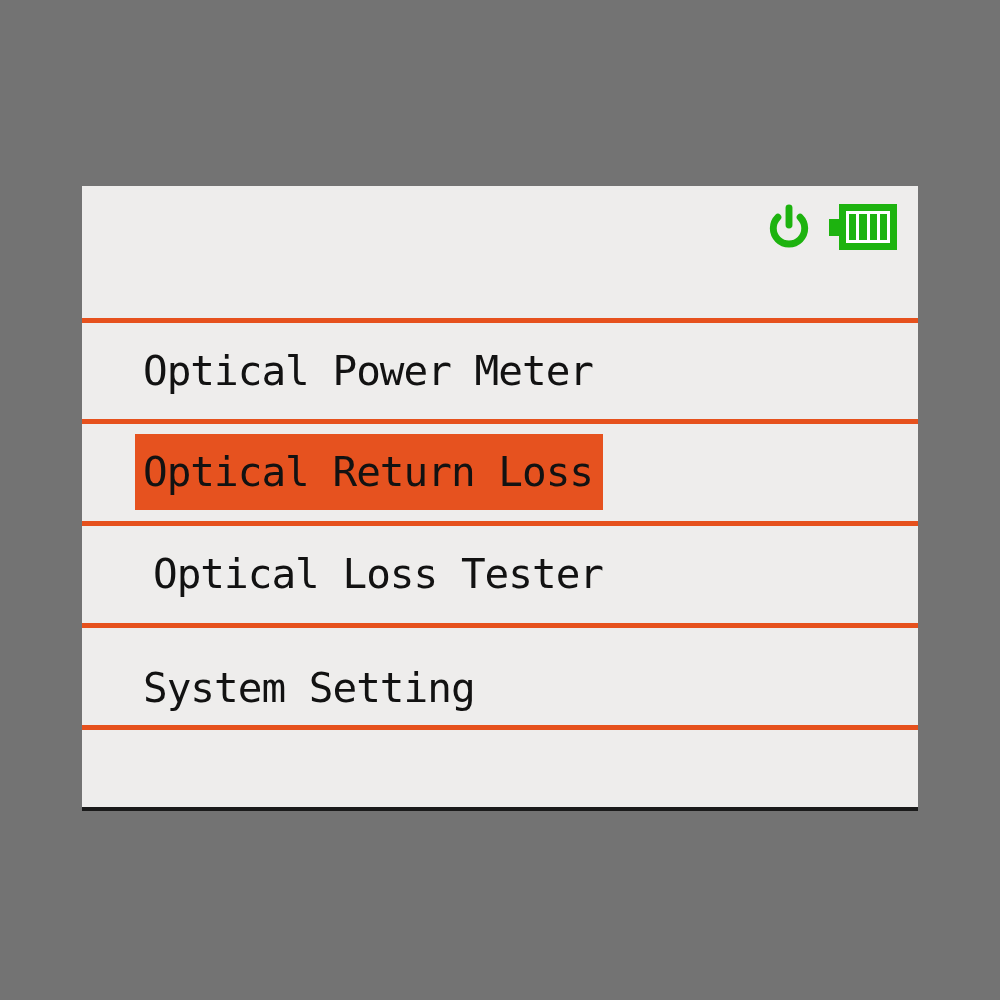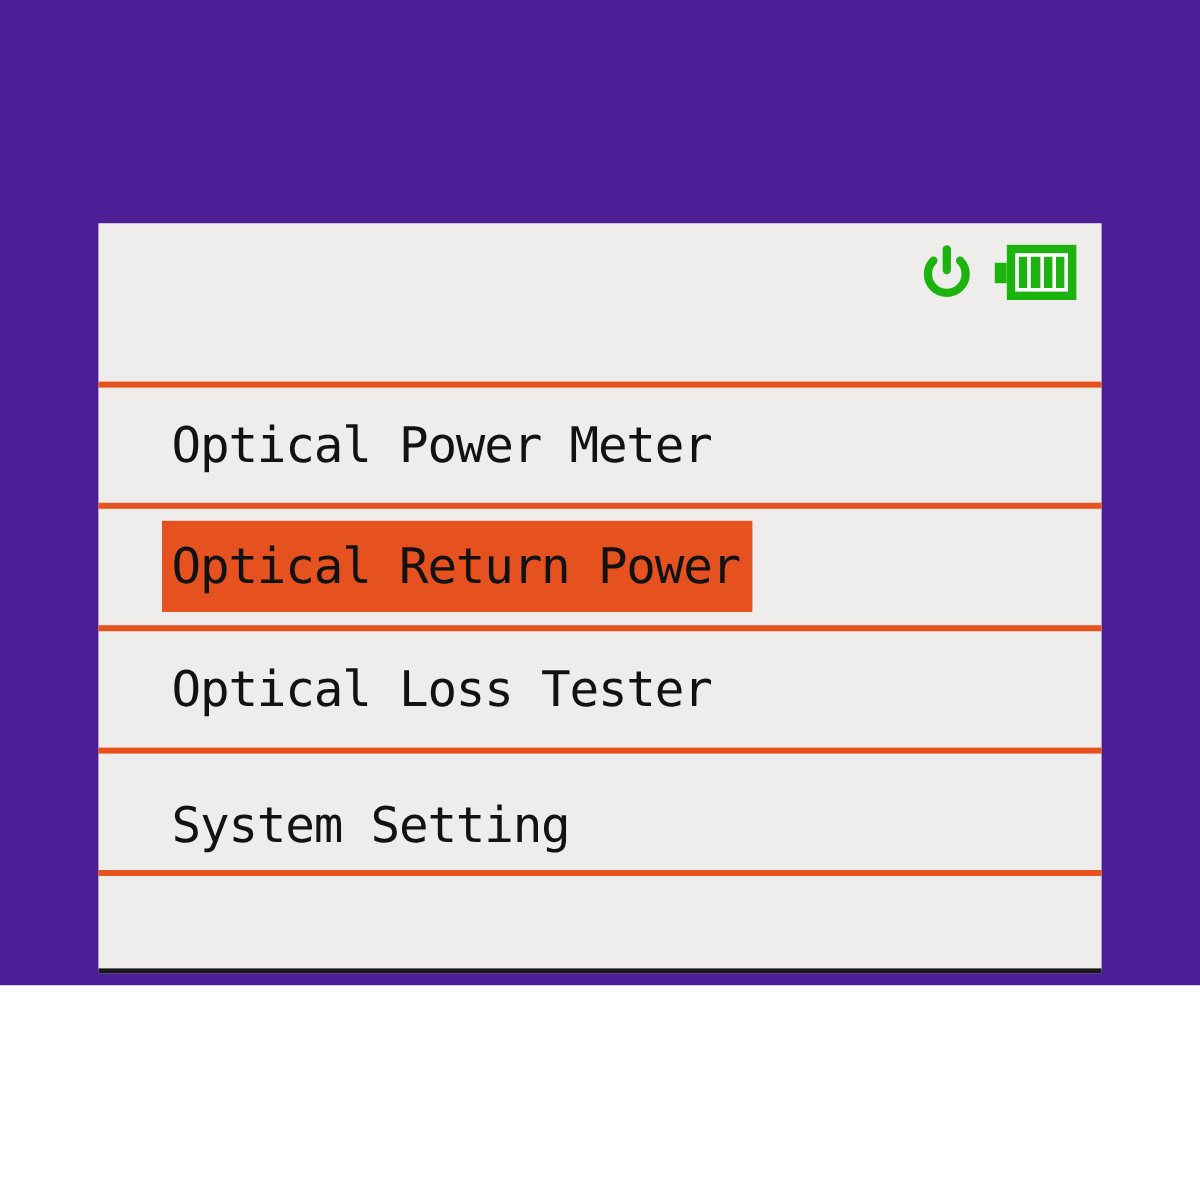--- a/index.html
+++ b/index.html
@@ -6,22 +6,22 @@
     margin: 0;
     padding: 0;
     width: 1000px;
     height: 1000px;
     background: #ffffff;
     font-family: "DejaVu Sans Mono", "Liberation Mono", monospace;
   }
   .page {
     position: relative;
     width: 1000px;
-    height: 821px;
-    background: #4c1d95;
+    height: 1000px;
+    background: #737373;
     overflow: hidden;
   }
   .panel {
     position: absolute;
     left: 82px;
     top: 186px;
     width: 836px;
     height: 621px;
     background: #eeedec;
     border-bottom: 4px solid #1a1a1a;
@@ -79,21 +79,21 @@
     width: 100%;
     height: 96px;
     display: flex;
     align-items: center;
     padding-left: 61px;
     box-sizing: border-box;
     cursor: default;
   }
   .r1 { top: 137px; }
   .r2 { top: 238px; }
-  .r3 { top: 340px; }
+  .r3 { top: 340px; margin-left: 10px; }
   .r4 { top: 442px; margin-top: 12px; }
   .menu-label {
     font-size: 41px;
     letter-spacing: -1px;
     color: #121212;
     white-space: nowrap;
     line-height: 52px;
   }
   .menu-label.selected {
     background: #e6521f;
@@ -127,21 +127,21 @@
     <div class="divider d2"></div>
     <div class="divider d3"></div>
     <div class="divider d4"></div>
     <div class="divider d5"></div>
 
     <div class="menu-row r1">
       <span class="menu-label">Optical Power Meter</span>
     </div>
 
     <div class="menu-row r2">
-      <span class="menu-label selected">Optical Return Power</span>
+      <span class="menu-label selected">Optical Return Loss</span>
     </div>
 
     <div class="menu-row r3">
       <span class="menu-label">Optical Loss Tester</span>
     </div>
 
     <div class="menu-row r4">
       <span class="menu-label">System Setting</span>
     </div>
 

